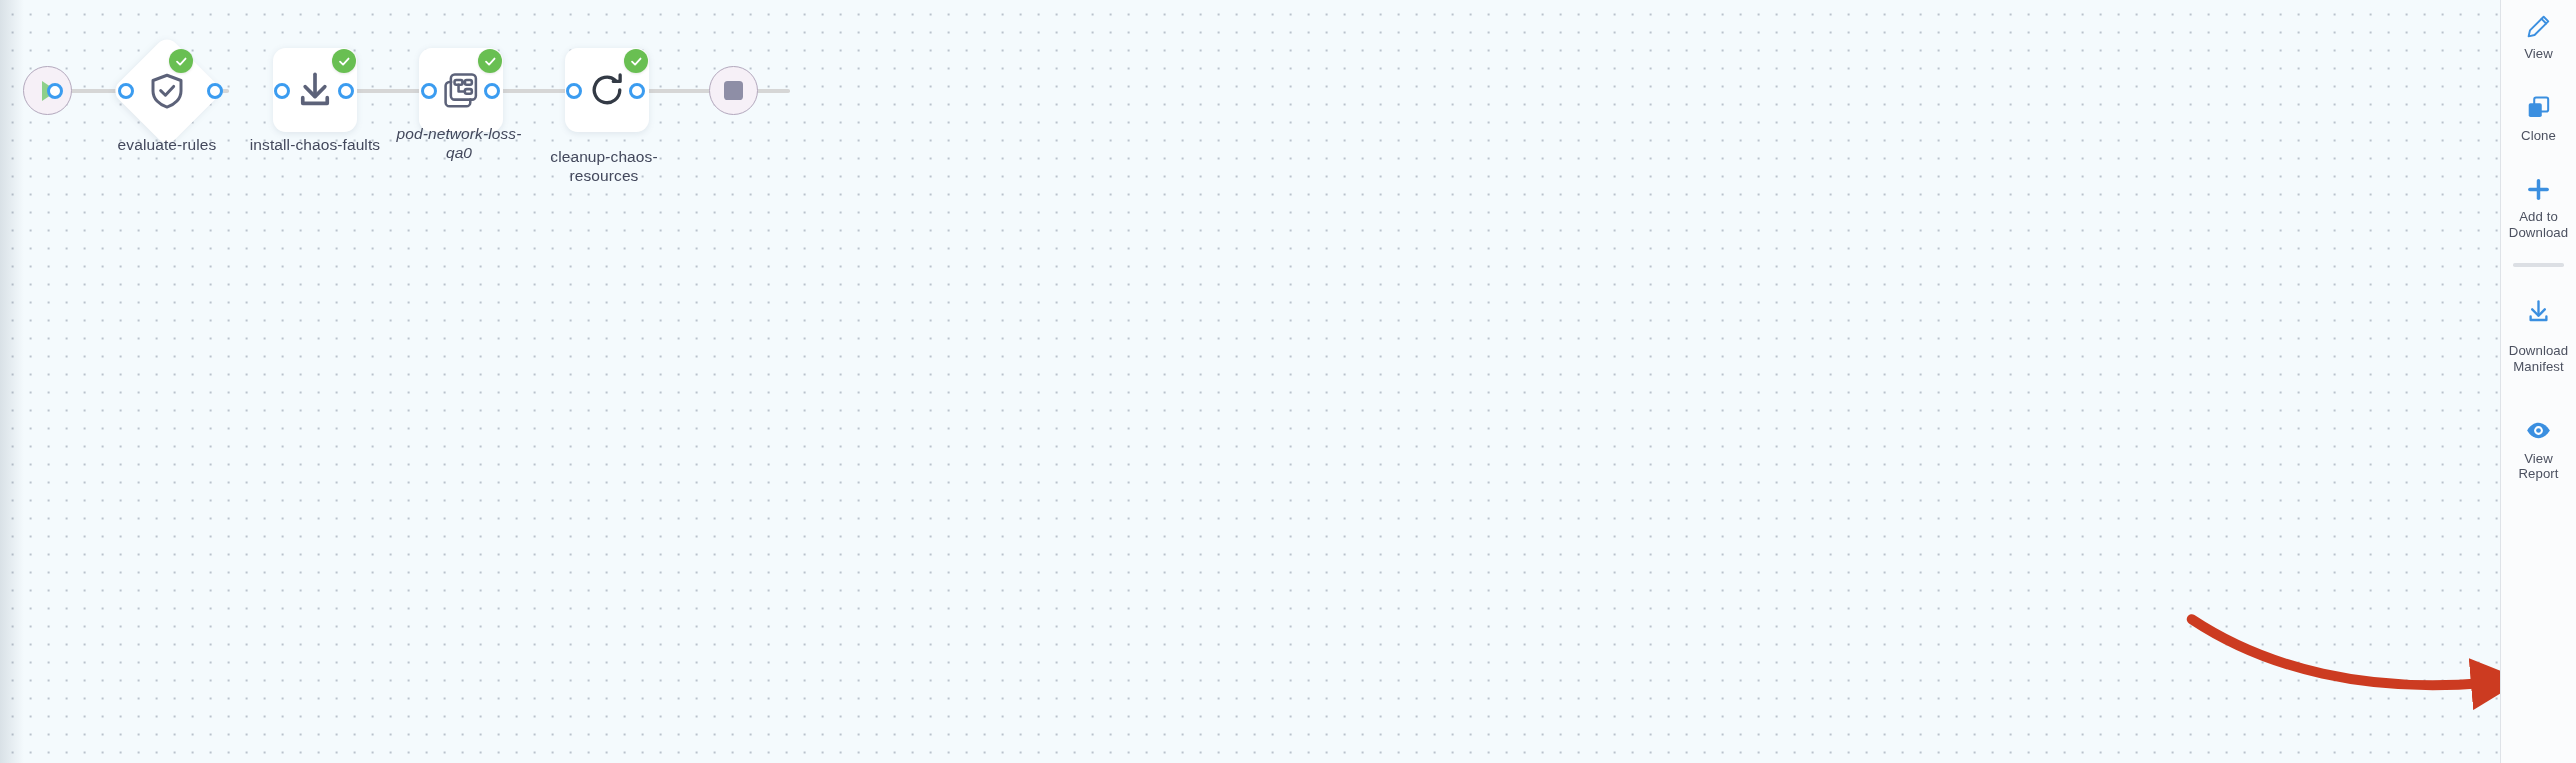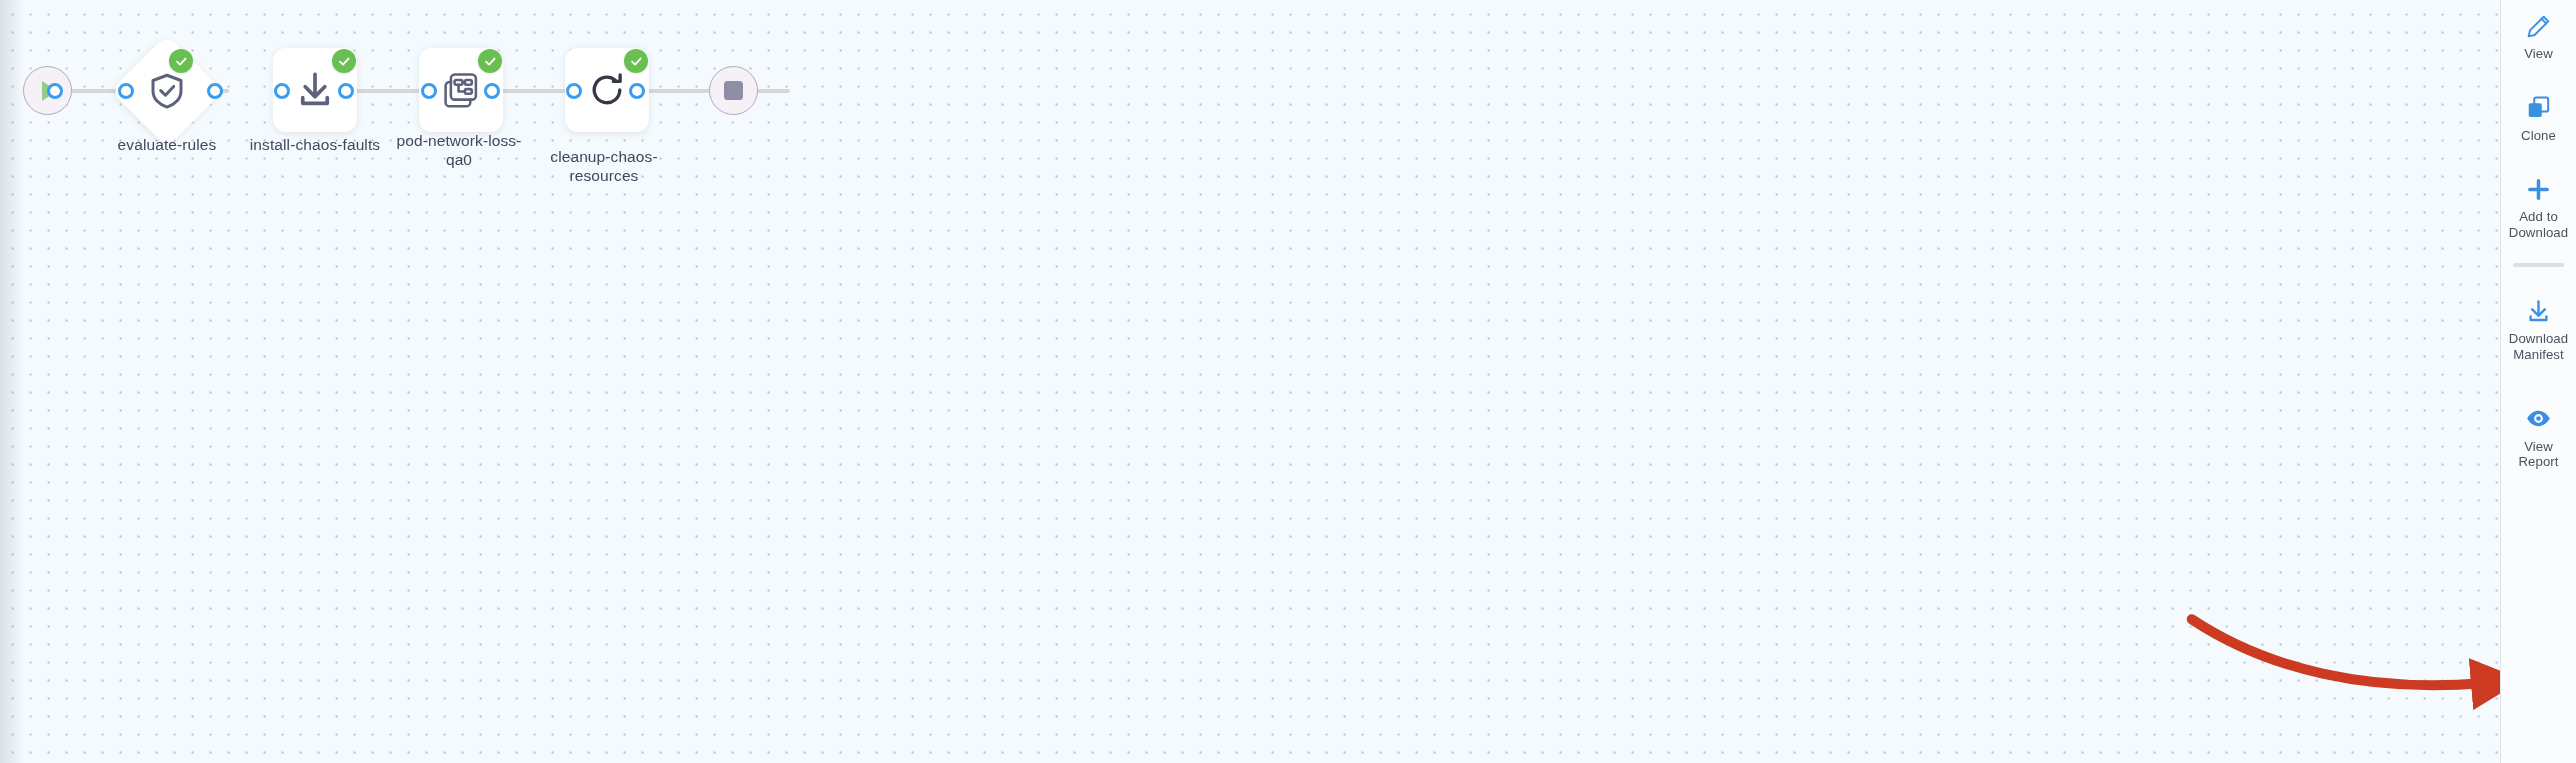--- a/index.html
+++ b/index.html
@@ -273,21 +273,21 @@
           </svg>
         </span>
       </div>
       <div class="status-badge" style="left:478px; top:49px;">
         <svg viewBox="0 0 24 24" fill="none" stroke="#ffffff" stroke-width="3" stroke-linecap="round" stroke-linejoin="round">
           <polyline points="5,12.5 10,17.5 19,7.5"></polyline>
         </svg>
       </div>
       <div class="port" style="left:421px; top:83px;"></div>
       <div class="port" style="left:484px; top:83px;"></div>
-      <div class="node-label" style="left:386px; top:131px;">pod-network-loss-qa0</div>
+      <div class="node-label" style="left:386px; top:124px;font-style:italic;">pod-network-loss-qa0</div>
 
       <div class="node" style="left:565px; top:48px;">
         <span class="node-icon">
           <svg viewBox="0 0 24 24" fill="none" stroke="#333a45" stroke-width="1.9" stroke-linecap="round" stroke-linejoin="round">
             <path d="M19.3 12 a7.3 7.3 0 1 1 -2.6 -5.6"></path>
             <polyline points="19.5,3.4 19.5,7.1 15.6,7.1"></polyline>
           </svg>
         </span>
       </div>
       <div class="status-badge" style="left:624px; top:49px;">
@@ -343,21 +343,21 @@
         <svg viewBox="0 0 24 24" fill="none" stroke="currentColor" stroke-width="3.1" stroke-linecap="round">
           <line x1="12" y1="4.3" x2="12" y2="19.7"></line>
           <line x1="4.3" y1="12" x2="19.7" y2="12"></line>
         </svg>
       </span>
       <span class="side-label">Add to Download</span>
     </div>
 
     <div class="side-divider"></div>
 
-    <div class="side-item" style="padding-top:22px;">
+    <div class="side-item" style="padding-top:22px;gap:12px;">
       <span class="side-icon">
         <svg viewBox="0 0 24 24" fill="none" stroke="currentColor" stroke-width="2.1" stroke-linecap="round" stroke-linejoin="round">
           <line x1="12" y1="3" x2="12" y2="15.3"></line>
           <polyline points="6.4,10.1 12,15.8 17.6,10.1"></polyline>
           <polyline points="5,16.4 5,19.6 19,19.6 19,16.4"></polyline>
         </svg>
       </span>
       <span class="side-label">Download Manifest</span>
     </div>
 

